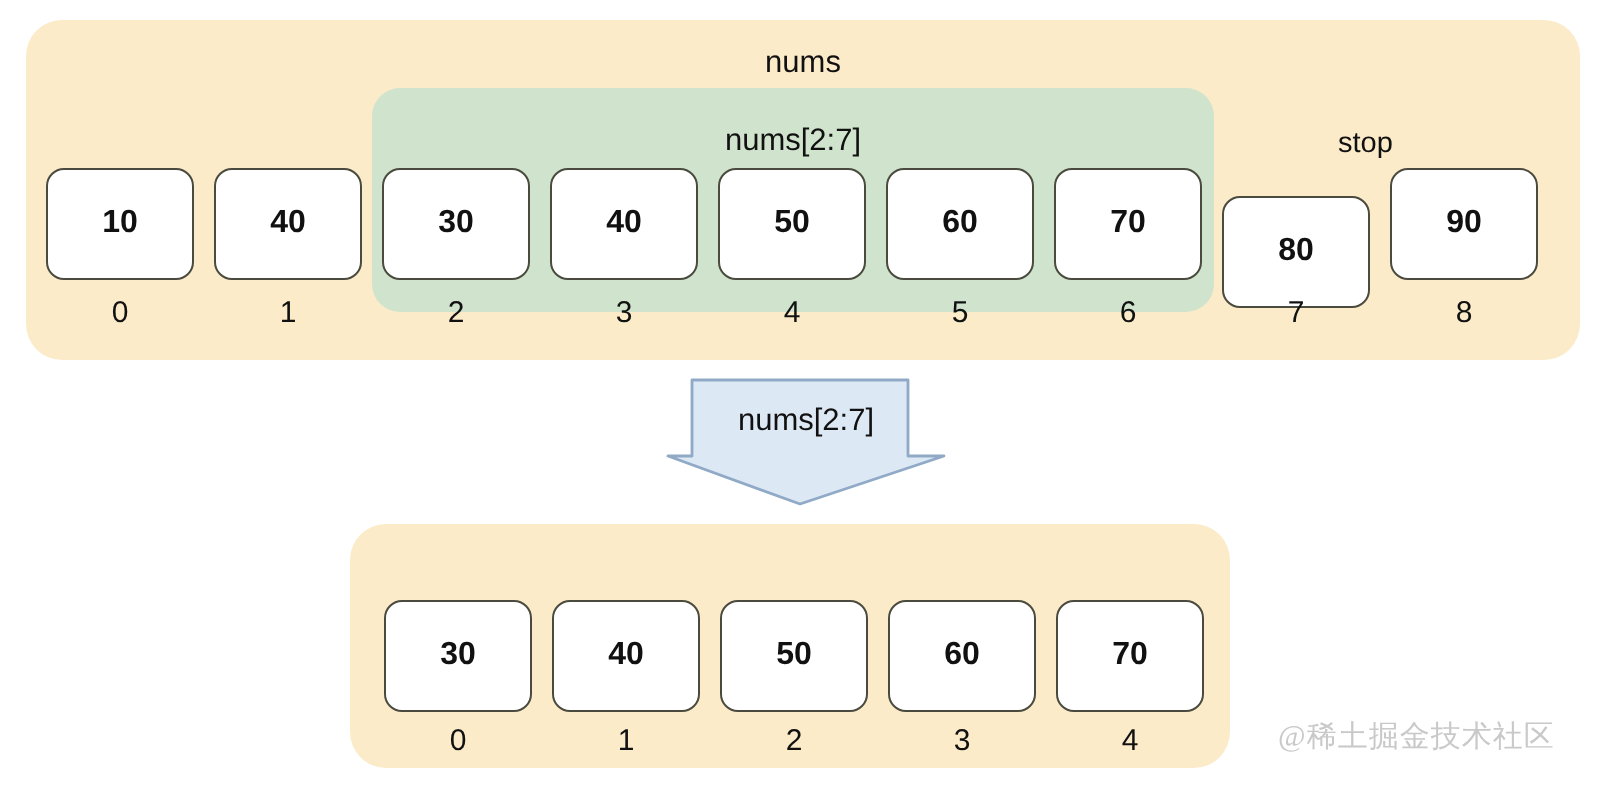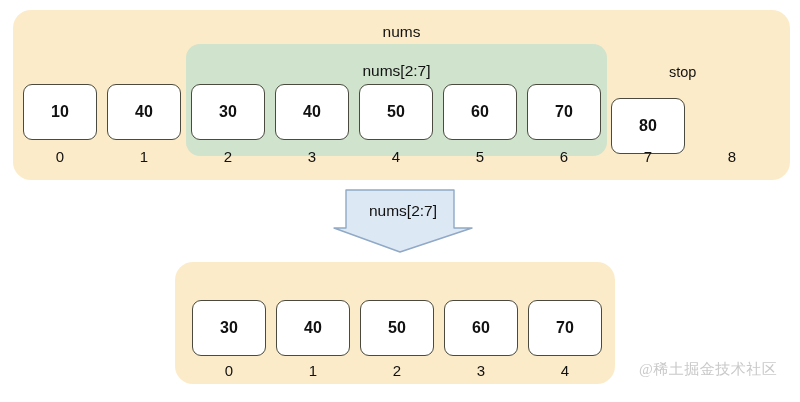--- a/index.html
+++ b/index.html
@@ -136,20 +136,21 @@
     <div class="edge-label" style="left:656px; top:54px;">stop</div>
 
     <div class="cell" style="left:10px;  top:74px; width:74px; height:56px;">10</div>
     <div class="cell" style="left:94px;  top:74px; width:74px; height:56px;">40</div>
     <div class="cell" style="left:178px; top:74px; width:74px; height:56px;">30</div>
     <div class="cell" style="left:262px; top:74px; width:74px; height:56px;">40</div>
     <div class="cell" style="left:346px; top:74px; width:74px; height:56px;">50</div>
     <div class="cell" style="left:430px; top:74px; width:74px; height:56px;">60</div>
     <div class="cell" style="left:514px; top:74px; width:74px; height:56px;">70</div>
     <div class="cell" style="left:598px; top:72px; width:74px; height:56px;margin-top:16px;">80</div>
+    <div class="cell" style="left:682px; top:74px; width:74px; height:56px;">90</div>
 
     <div class="index" style="left:10px;  top:138px; width:74px;">0</div>
     <div class="index" style="left:94px;  top:138px; width:74px;">1</div>
     <div class="index" style="left:178px; top:138px; width:74px;">2</div>
     <div class="index" style="left:262px; top:138px; width:74px;">3</div>
     <div class="index" style="left:346px; top:138px; width:74px;">4</div>
     <div class="index" style="left:430px; top:138px; width:74px;">5</div>
     <div class="index" style="left:514px; top:138px; width:74px;">6</div>
     <div class="index" style="left:598px; top:138px; width:74px;">7</div>
     <div class="index" style="left:682px; top:138px; width:74px;">8</div>

